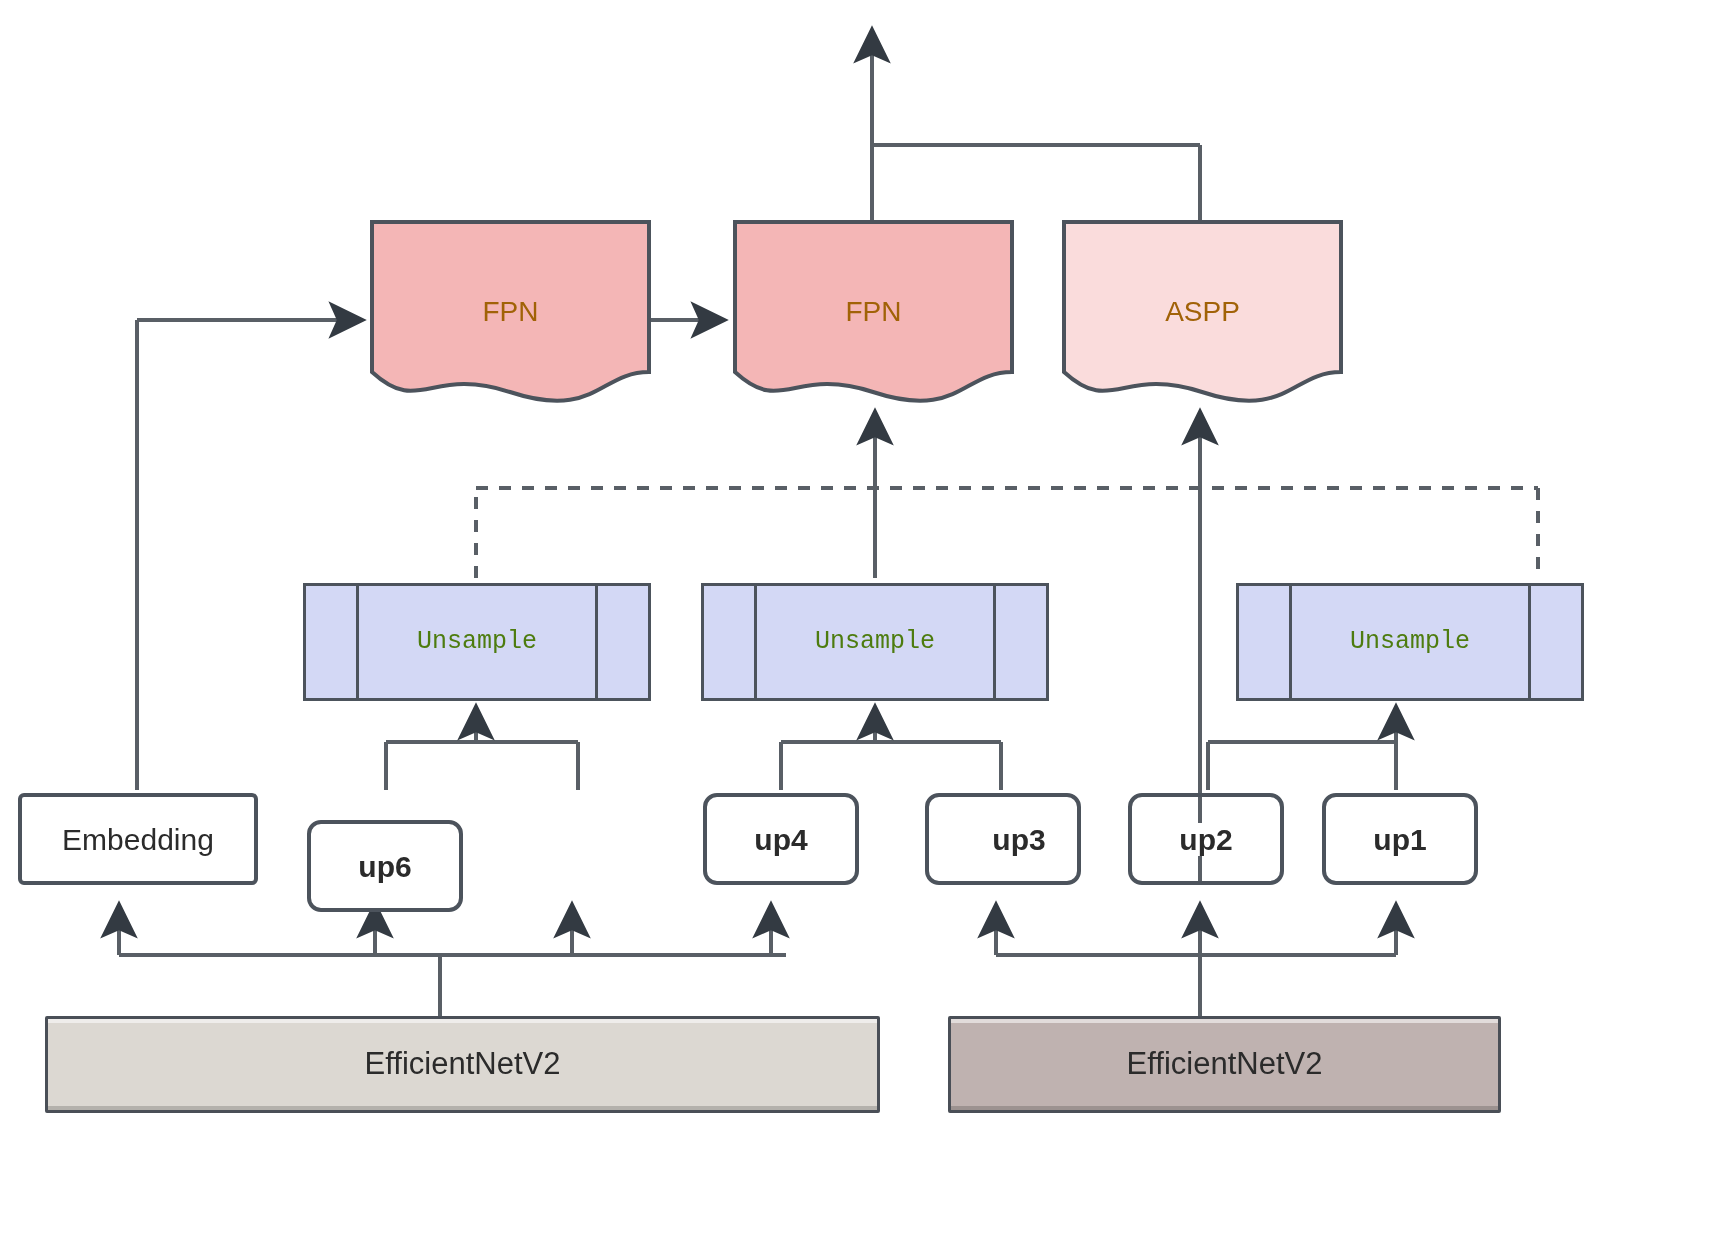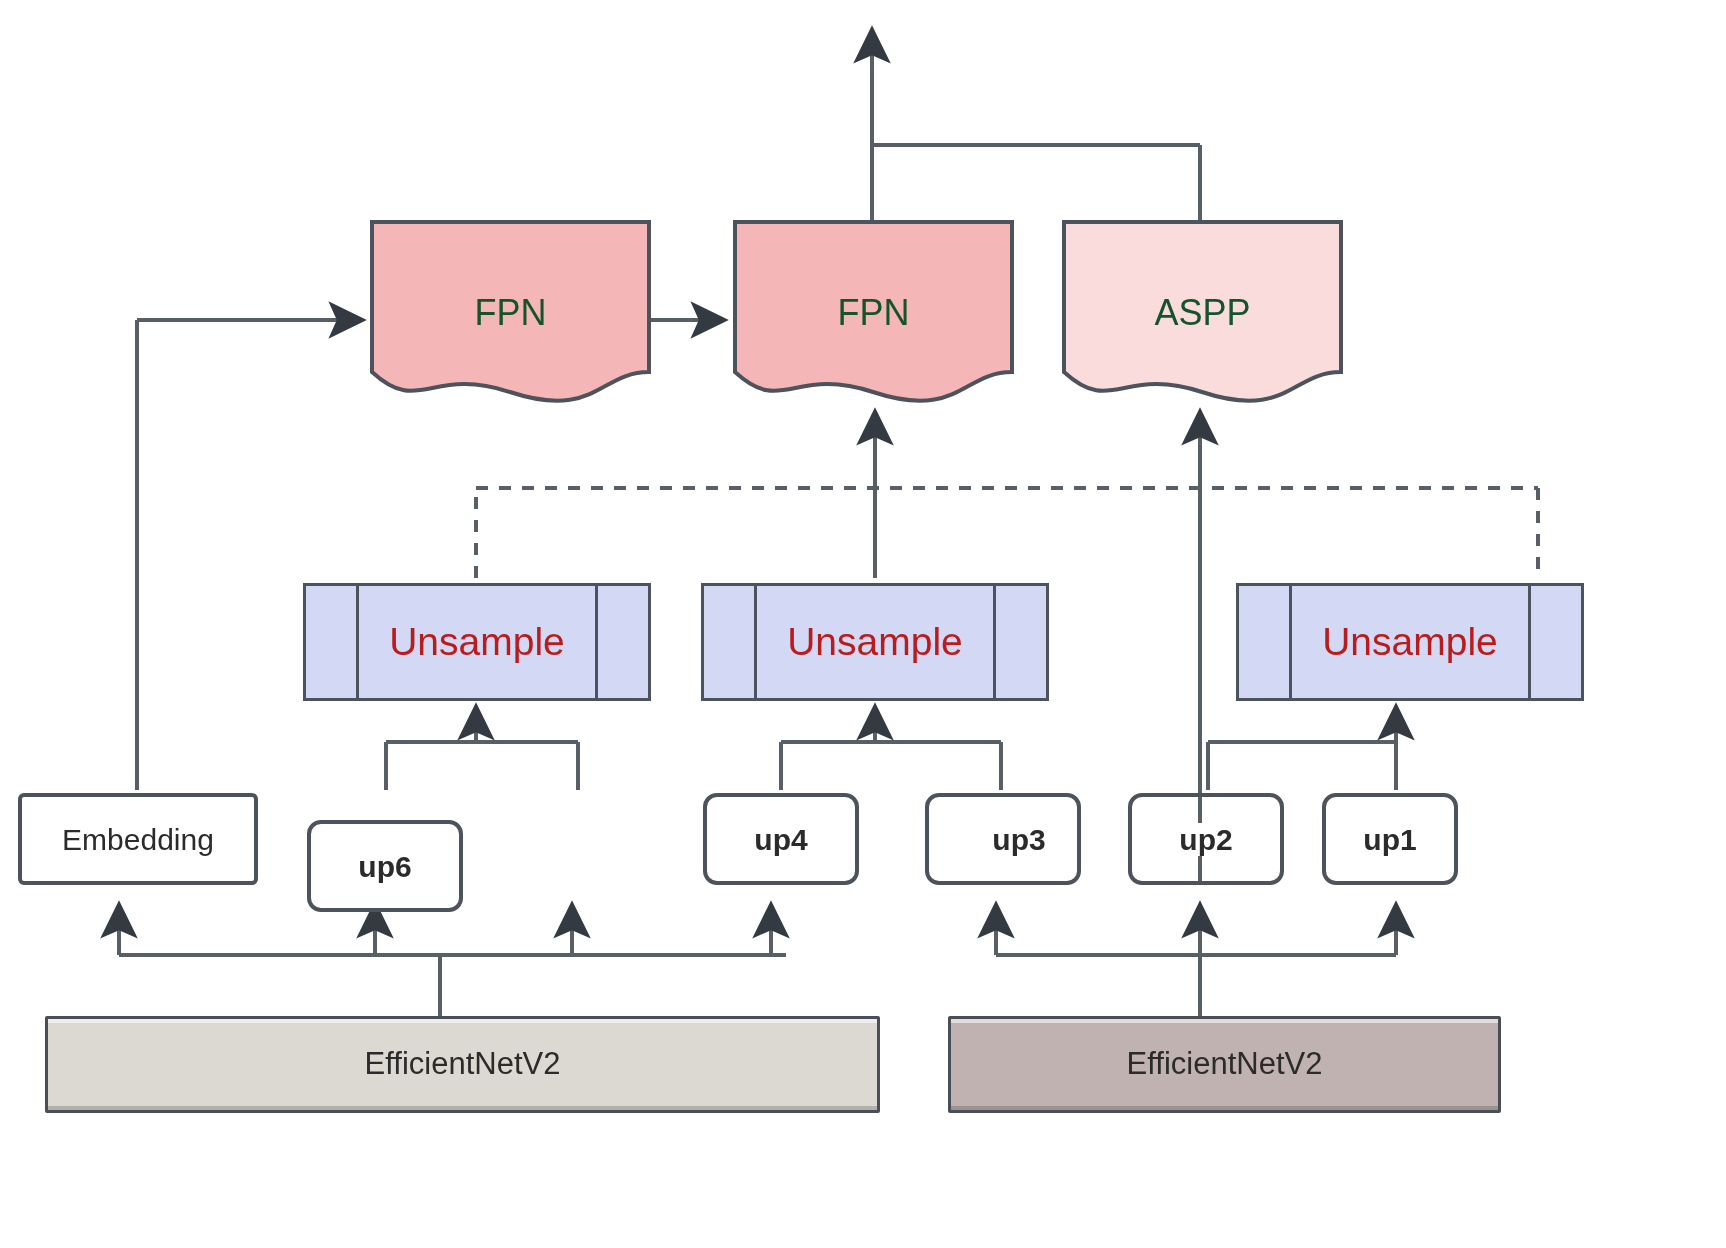--- a/index.html
+++ b/index.html
@@ -37,38 +37,39 @@
     line-height: 1.1;
   }
 
   
   .doc-node {
     background: transparent;
   }
   .doc-node .doc-label {
     position: relative;
     z-index: 2;
-    font-size: 36px;
-    color: #14532d;
+    font-size: 28px;
+    color: #a16207;
   }
   .doc-node svg {
     position: absolute;
     left: 0;
     top: 0;
     width: 100%;
     height: 100%;
     z-index: 1;
   }
 
   
   .proc-node {
     border: 3px solid #4c535c;
     background: #d3d8f5;
-    font-size: 39px;
-    color: #b91c1c;
+    font-size: 25px;
+    color: #4d7c0f;
+    font-family: Liberation Mono, monospace;
   }
   .proc-node .bar {
     position: absolute;
     top: 0;
     bottom: 0;
     width: 3px;
     background: #4c535c;
   }
   .proc-node .bar.left  { left: 50px; }
   .proc-node .bar.right { right: 50px; }
@@ -214,21 +215,21 @@
   </div>
 
   <div class="node rr-node bold" style="left:925px; top:793px; width:156px; height:92px;padding-left:32px;">
     <span>up3</span>
   </div>
 
   <div class="node rr-node bold" style="left:1128px; top:793px; width:156px; height:92px; background:transparent;">
     <span style="background:#ffffff; padding:0 8px;">up2</span>
   </div>
 
-  <div class="node rr-node bold" style="left:1322px; top:793px; width:136px; height:92px;">
+  <div class="node rr-node bold" style="left:1322px; top:793px; width:156px; height:92px;">
     <span>up1</span>
   </div>
 
   <div class="node bb-node" style="left:21px; top:1016px; width:835px; height:97px; background:#dcd8d2;">
     <span>EfficientNetV2</span>
   </div>
 
   <div class="node bb-node" style="left:924px; top:1016px; width:553px; height:97px; background:#bfb2b0;">
     <span>EfficientNetV2</span>
   </div>

